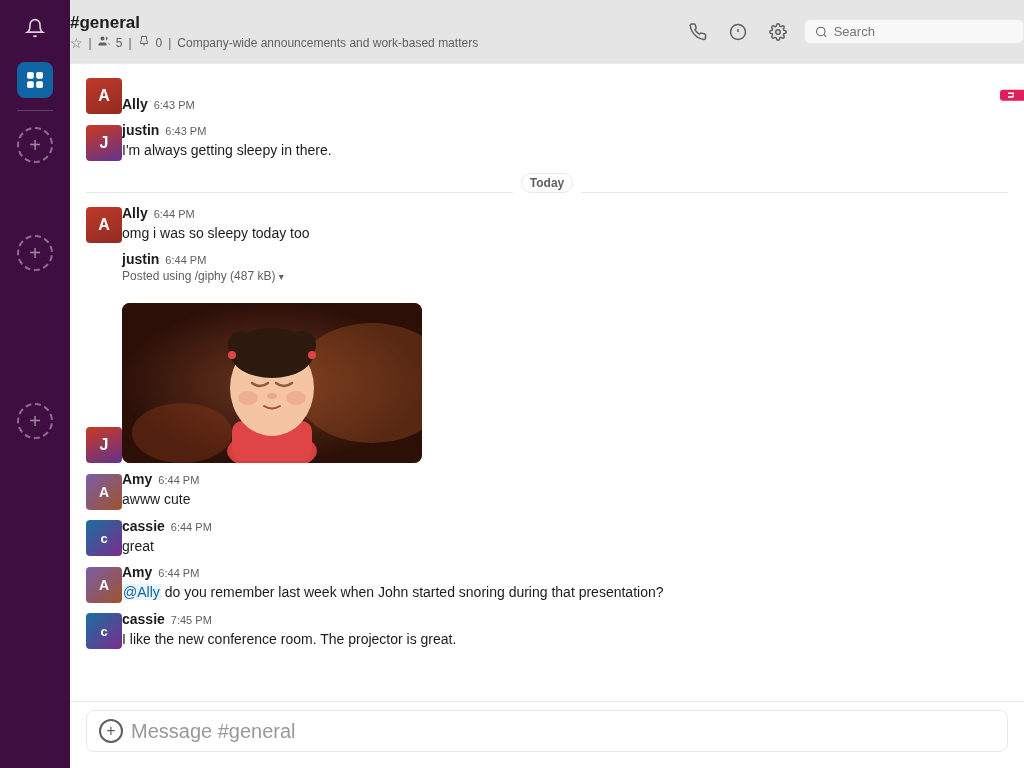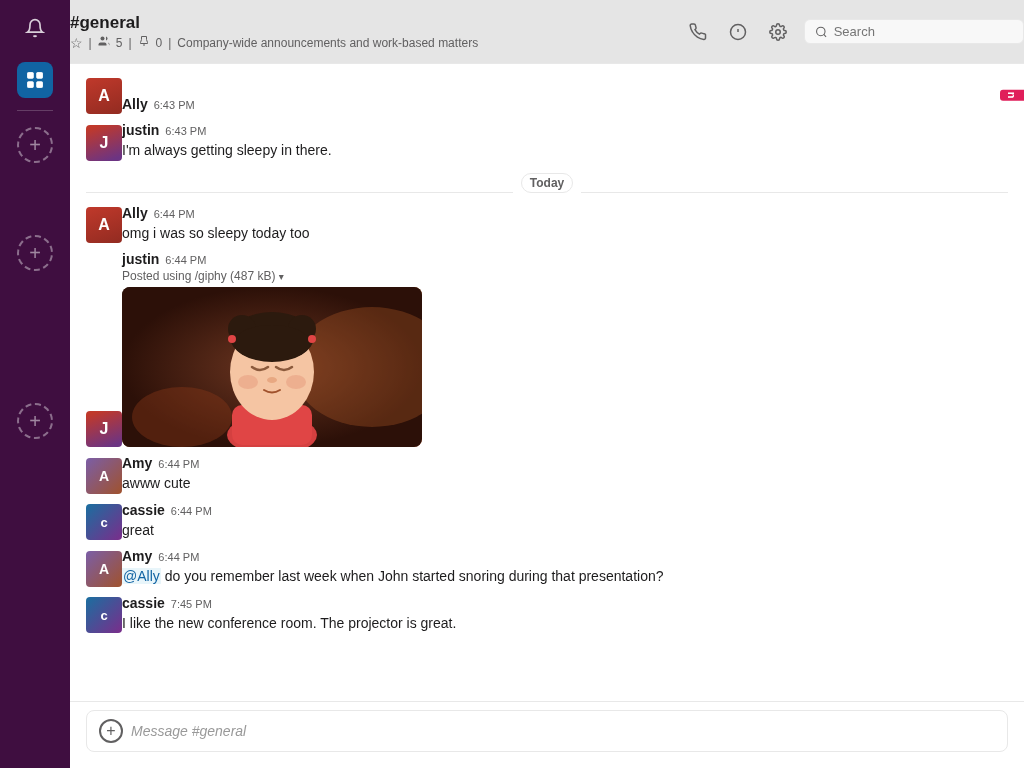--- a/index.html
+++ b/index.html
@@ -244,21 +244,21 @@
     .giphy-label {
       font-size: 13px;
       color: #1264a3;
       font-weight: 600;
       cursor: pointer;
     }
 
     .giphy-meta {
       font-size: 12px;
       color: #616061;
-      margin-bottom: 4px;
+      margin-bottom: 20px;
     }
 
     .giphy-chevron {
       color: #616061;
       font-size: 10px;
     }
 
     .gif-container {
       margin-top: 4px;
       border-radius: 8px;
@@ -316,23 +316,22 @@
       font-size: 16px;
       cursor: pointer;
       flex-shrink: 0;
       line-height: 1;
     }
 
     .message-input {
       flex: 1;
       border: none;
       outline: none;
-      font-size: 14px;
+      font-size: 20px;
       color: #a21caf;
-      font-style: italic;
     }
 
     .message-input::placeholder {
       color: #999;
     }
 
     @keyframes blink {
       50% { opacity: 0; }
     }
 

